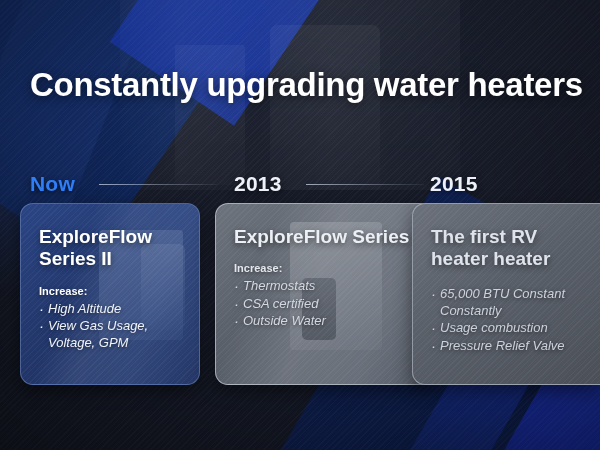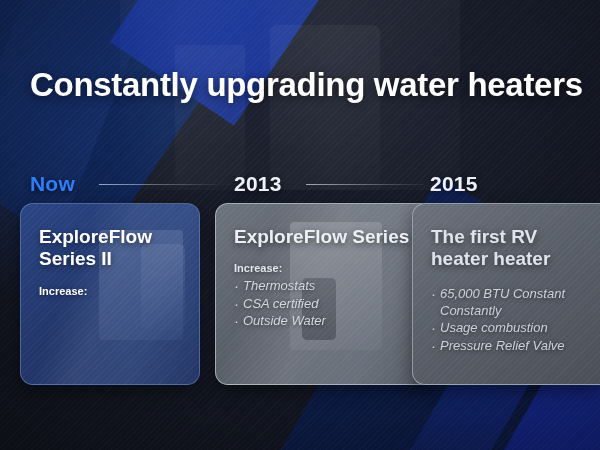--- a/index.html
+++ b/index.html
@@ -241,20 +241,25 @@
   </div>
 
   <div class="cards">
 
     <div class="card card-1">
       <div class="photo"></div>
       <div class="tex"></div>
       <div class="content">
         <div class="card-title">ExploreFlow Series II</div>
         <div class="increase">Increase:</div>
+        <ul class="bullets">
+          <li>High Altitude</li>
+          <li>View Gas Usage,</li>
+          <li class="cont">Voltage, GPM</li>
+        </ul>
       </div>
     </div>
 
     <div class="card card-2">
       <div class="photo"></div>
       <div class="tex"></div>
       <div class="content">
         <div class="card-title">ExploreFlow Series</div>
         <div class="increase">Increase:</div>
         <ul class="bullets">

